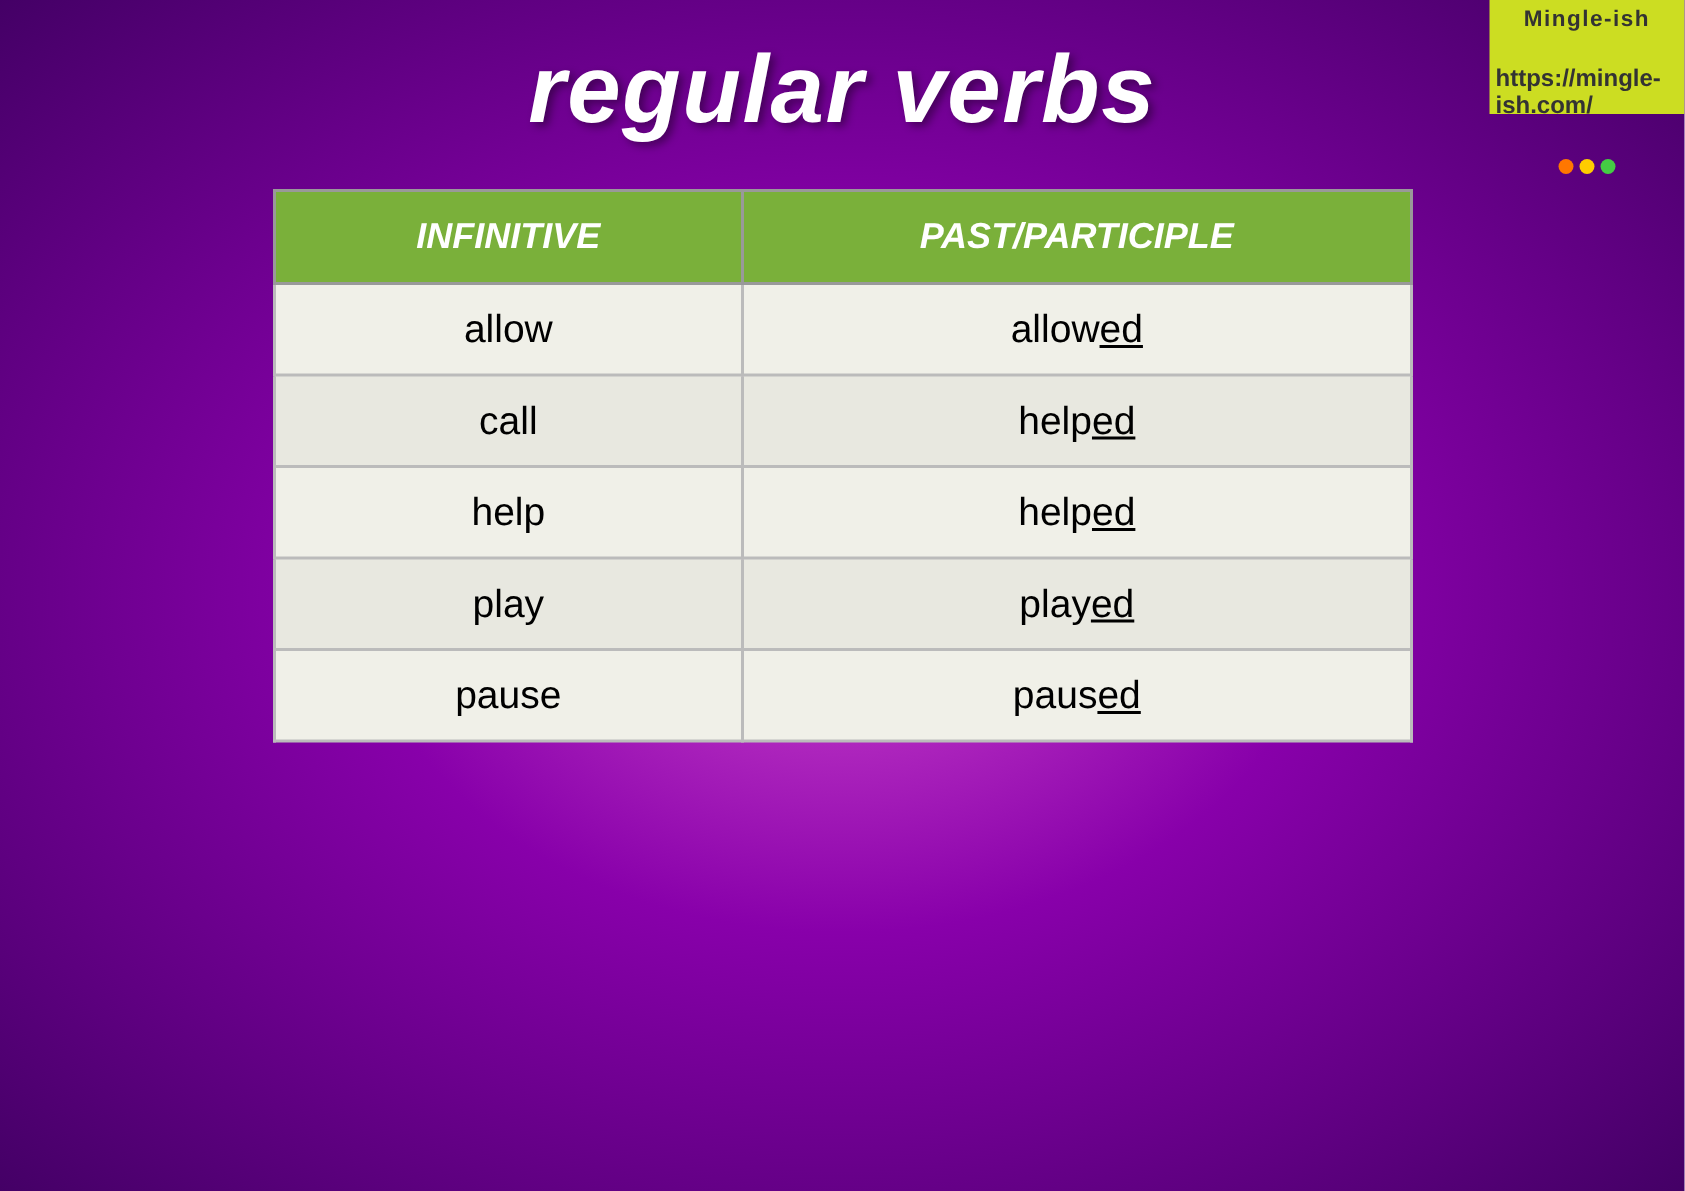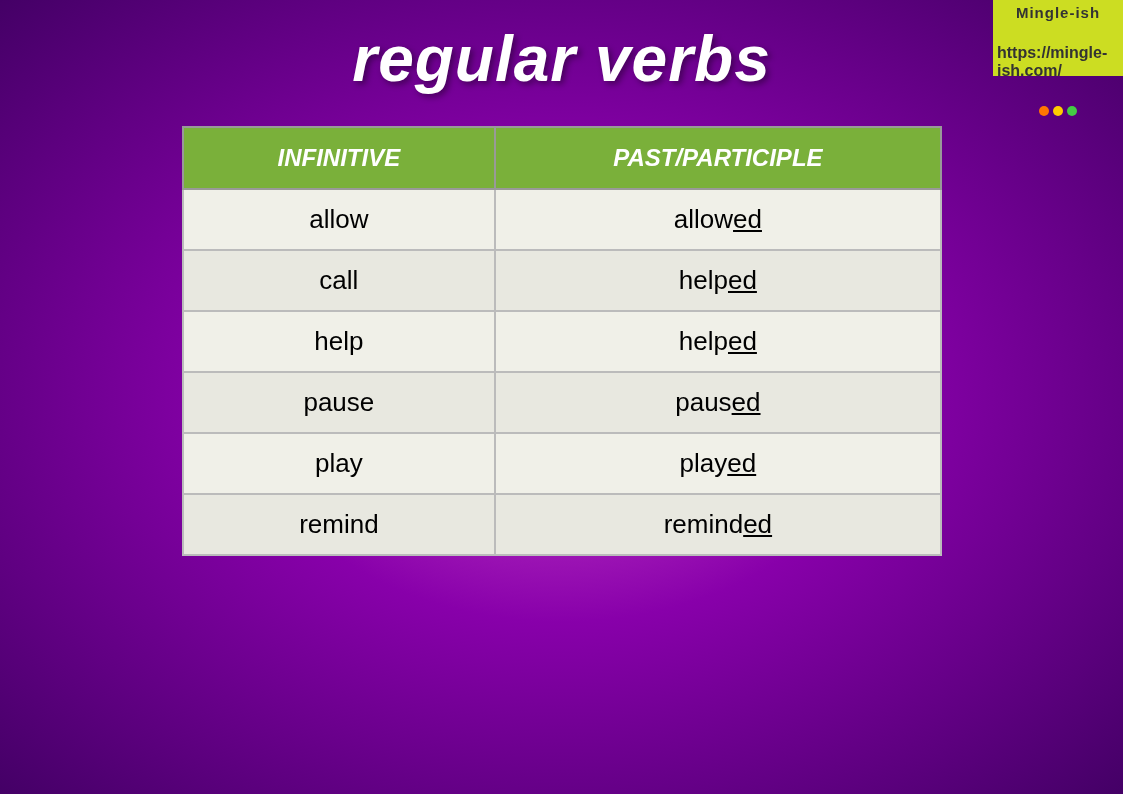--- a/index.html
+++ b/index.html
@@ -156,26 +156,22 @@
         </tr>
         <tr>
           <td>call</td>
           <td><span>help</span><span class="underline">ed</span></td>
         </tr>
         <tr>
           <td>help</td>
           <td><span>help</span><span class="underline">ed</span></td>
         </tr>
         <tr>
-          <td>pause</td>
-          <td><span>paus</span><span class="underline">ed</span></td>
-        </tr>
-        <tr>
           <td>play</td>
           <td><span>play</span><span class="underline">ed</span></td>
         </tr>
         <tr>
-          <td>remind</td>
-          <td><span>remind</span><span class="underline">ed</span></td>
+          <td>pause</td>
+          <td><span>paus</span><span class="underline">ed</span></td>
         </tr>
       </tbody>
   </table>
 </div>
 
 </body></html>

